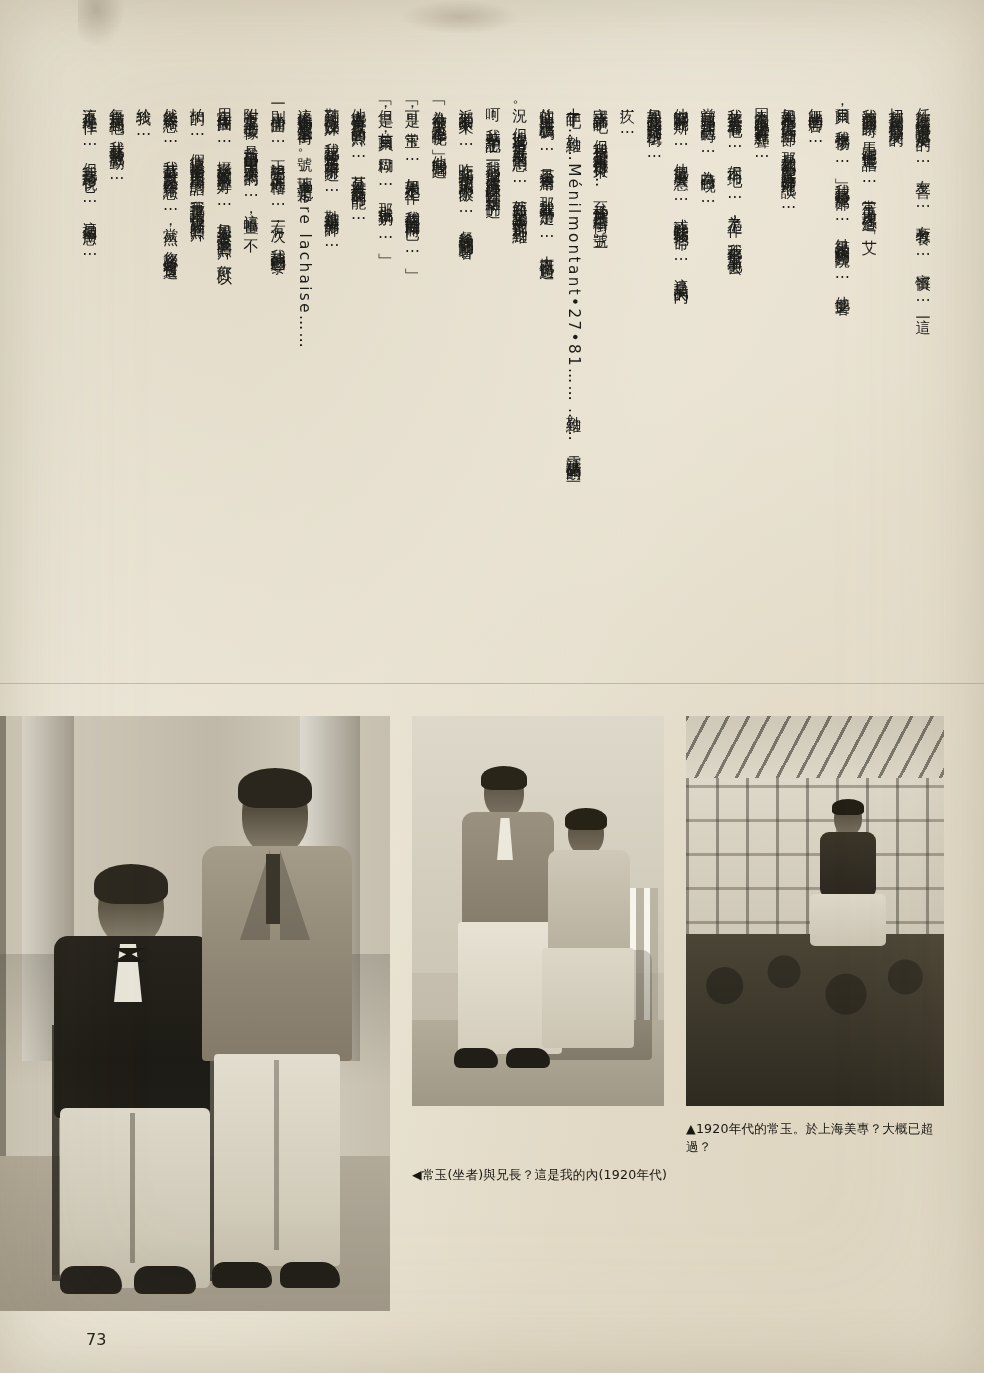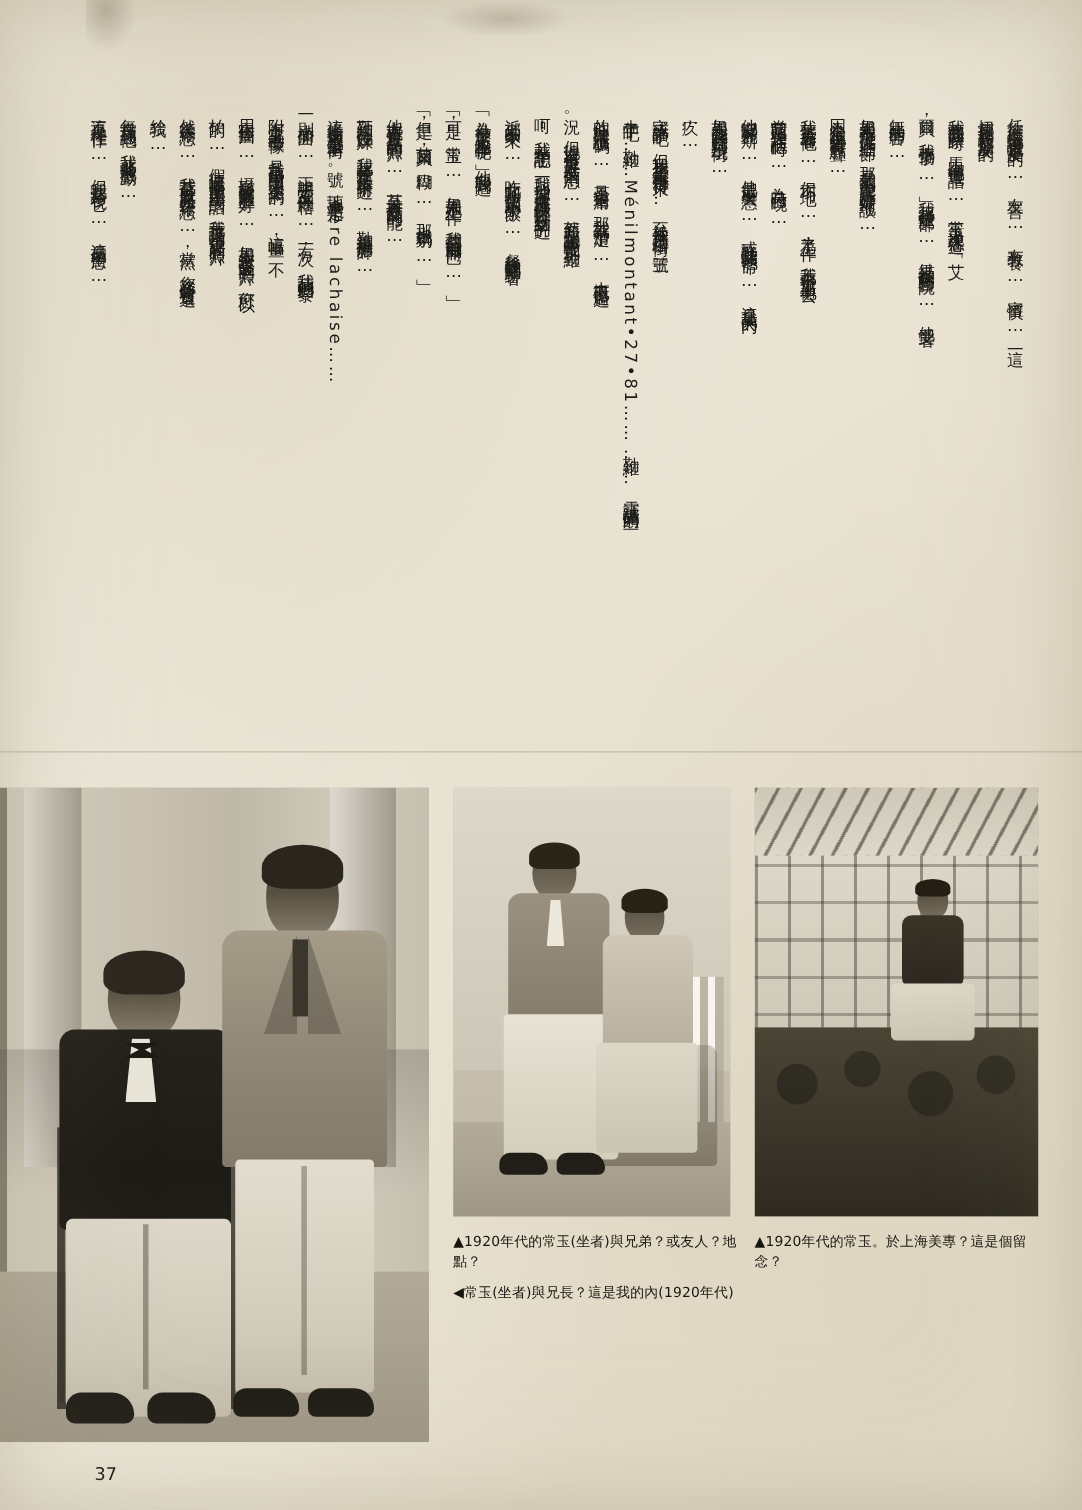--- a/index.html
+++ b/index.html
@@ -478,21 +478,20 @@
         <div class="hedge"></div>
         <div class="figure">
           <div class="head"></div>
             <div class="hair"></div>
           <div class="torso"></div>
             <div class="legs"></div>
         </div>
       </div>
     </div>
 
-    <div class="caption" id="caption-mid">▲1920年代的常玉(坐者)與兄弟？或友人？地點？</div>
     <div class="caption" id="caption-left-ref">◀常玉(坐者)與兄長？這是我的內(1920年代)</div>
-    <div class="caption" id="caption-right">▲1920年代的常玉。於上海美專？這是個留念？</div>
+    <div class="caption" id="caption-right">▲1920年代的常玉。於上海美專？大概已超過？</div>
   </div>
 
-  <div id="page-number">37</div>
+  <div id="page-number">73</div>
 
   <div class="edge-shadow"></div>
 </div>
 
 </body></html>

